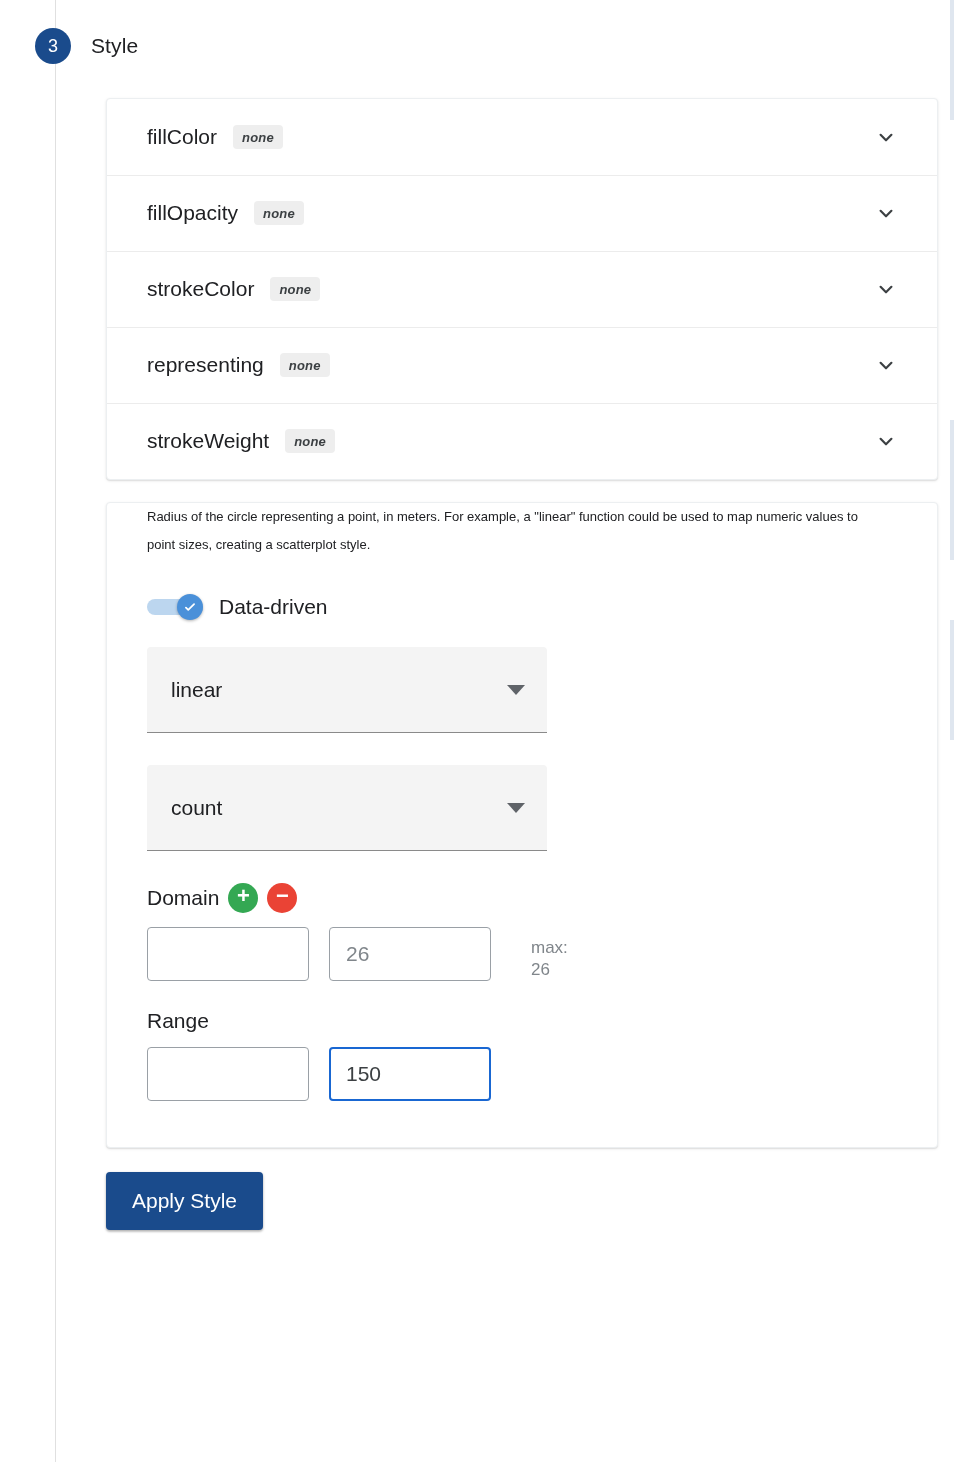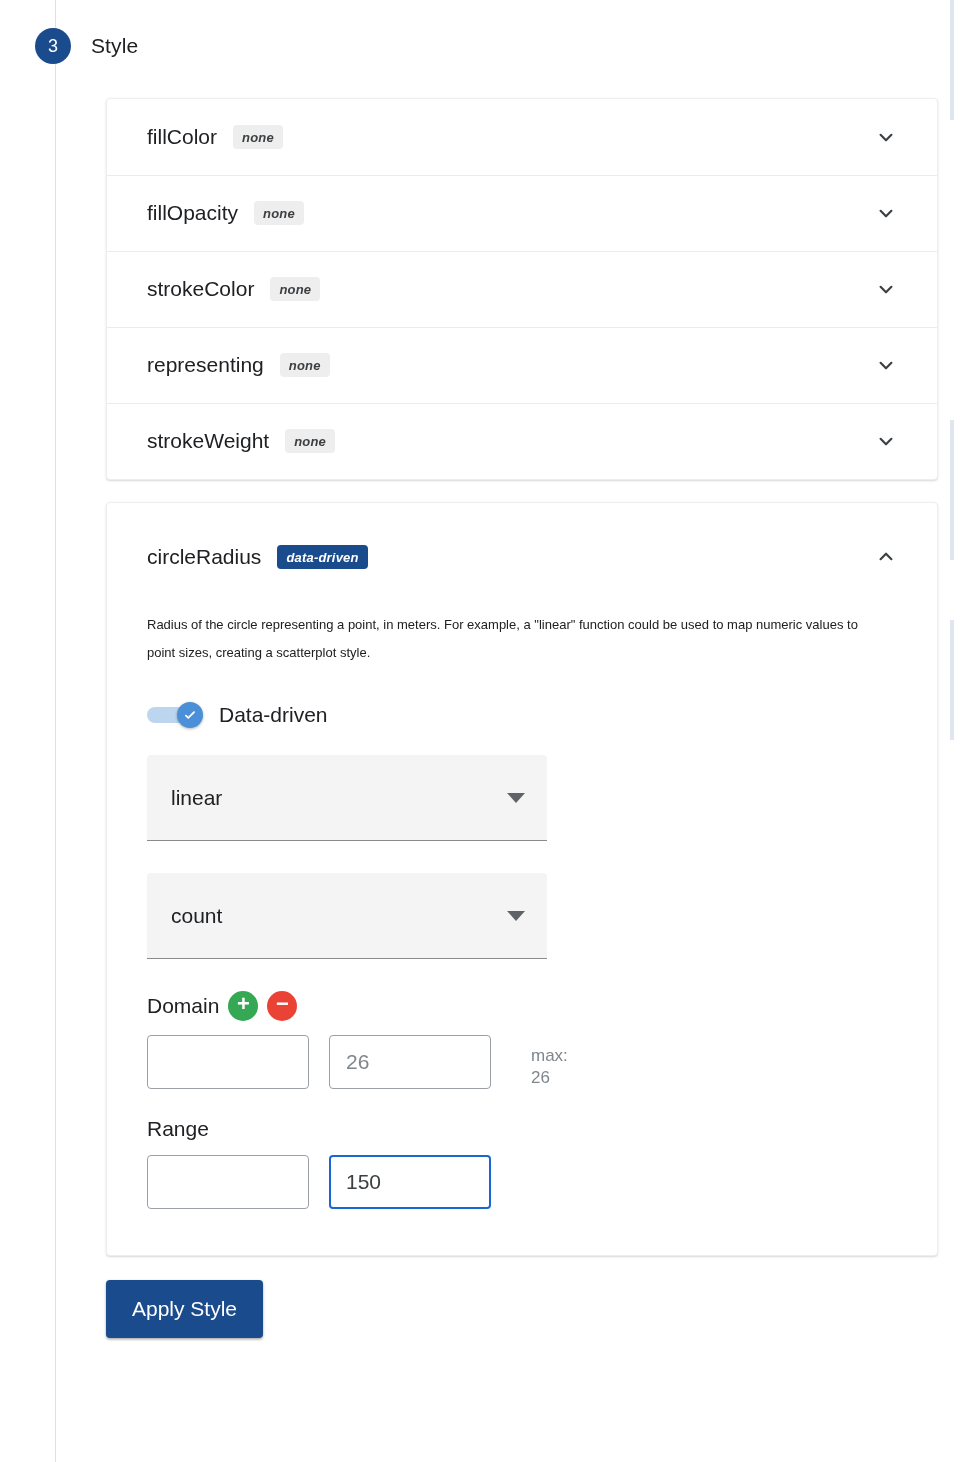--- a/index.html
+++ b/index.html
@@ -360,30 +360,20 @@
             <path d="M7 10l5 5 5-5" fill="none" stroke="#3c4043" stroke-width="2" stroke-linecap="round" stroke-linejoin="round"></path>
           </svg>
       </span>
     </div>
 
   </div>
 
   
   <div class="card">
 
-    <div class="expanded-head">
-      <span class="panel-label">circleRadius</span>
-      <span class="chip accent">data-driven</span>
-      <span class="spacer"></span>
-      <span class="chev">
-        <svg width="26" height="26" viewBox="0 0 24 24">
-            <path d="M7 14l5-5 5 5" fill="none" stroke="#3c4043" stroke-width="2" stroke-linecap="round" stroke-linejoin="round"></path>
-          </svg>
-      </span>
-    </div>
 
     <div class="panel-body">
 
       <p class="desc">Radius of the circle representing a point, in meters. For example, a "linear" function could be used to map numeric values to point sizes, creating a scatterplot style.</p>
 
       <div class="toggle-row">
         <span class="toggle">
           <span class="track"></span>
           <span class="knob">
             <svg width="14" height="14" viewBox="0 0 24 24">

